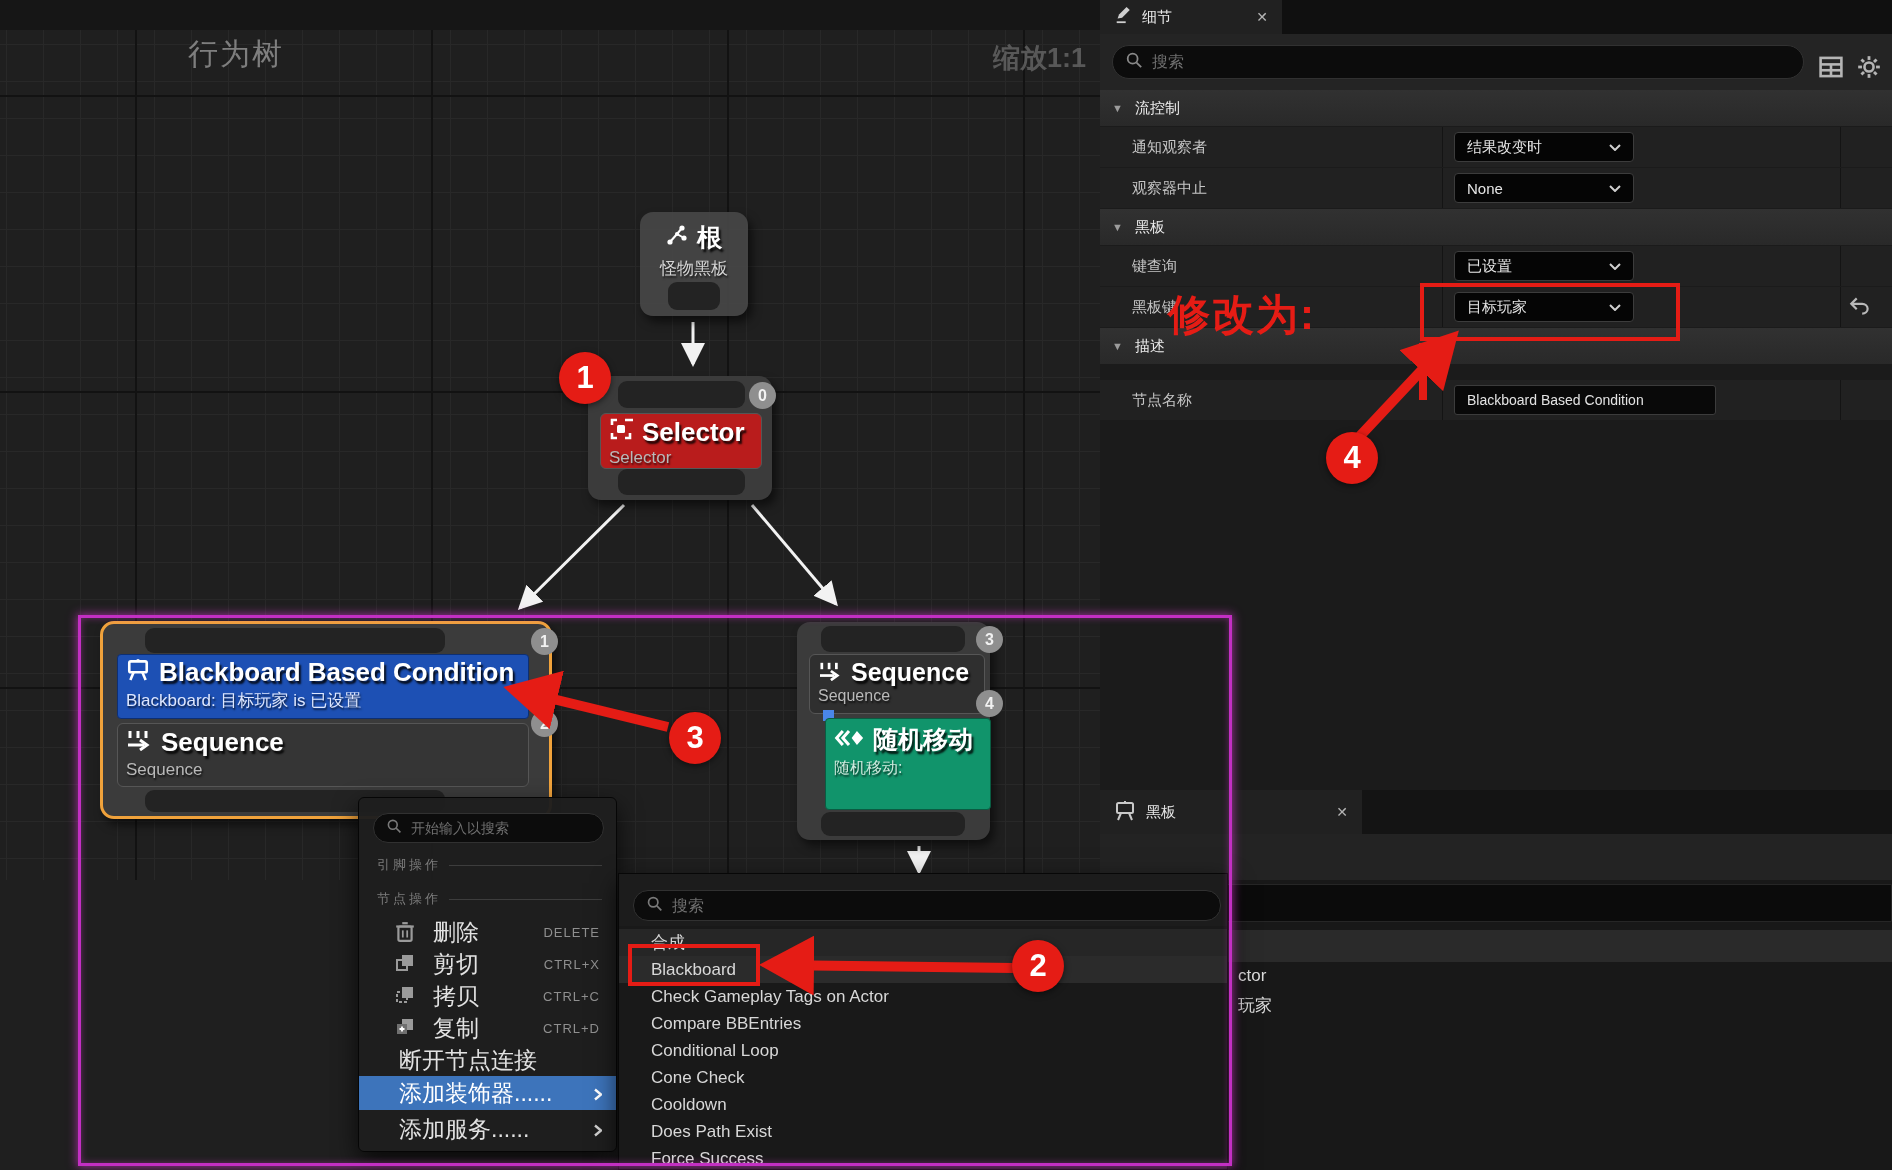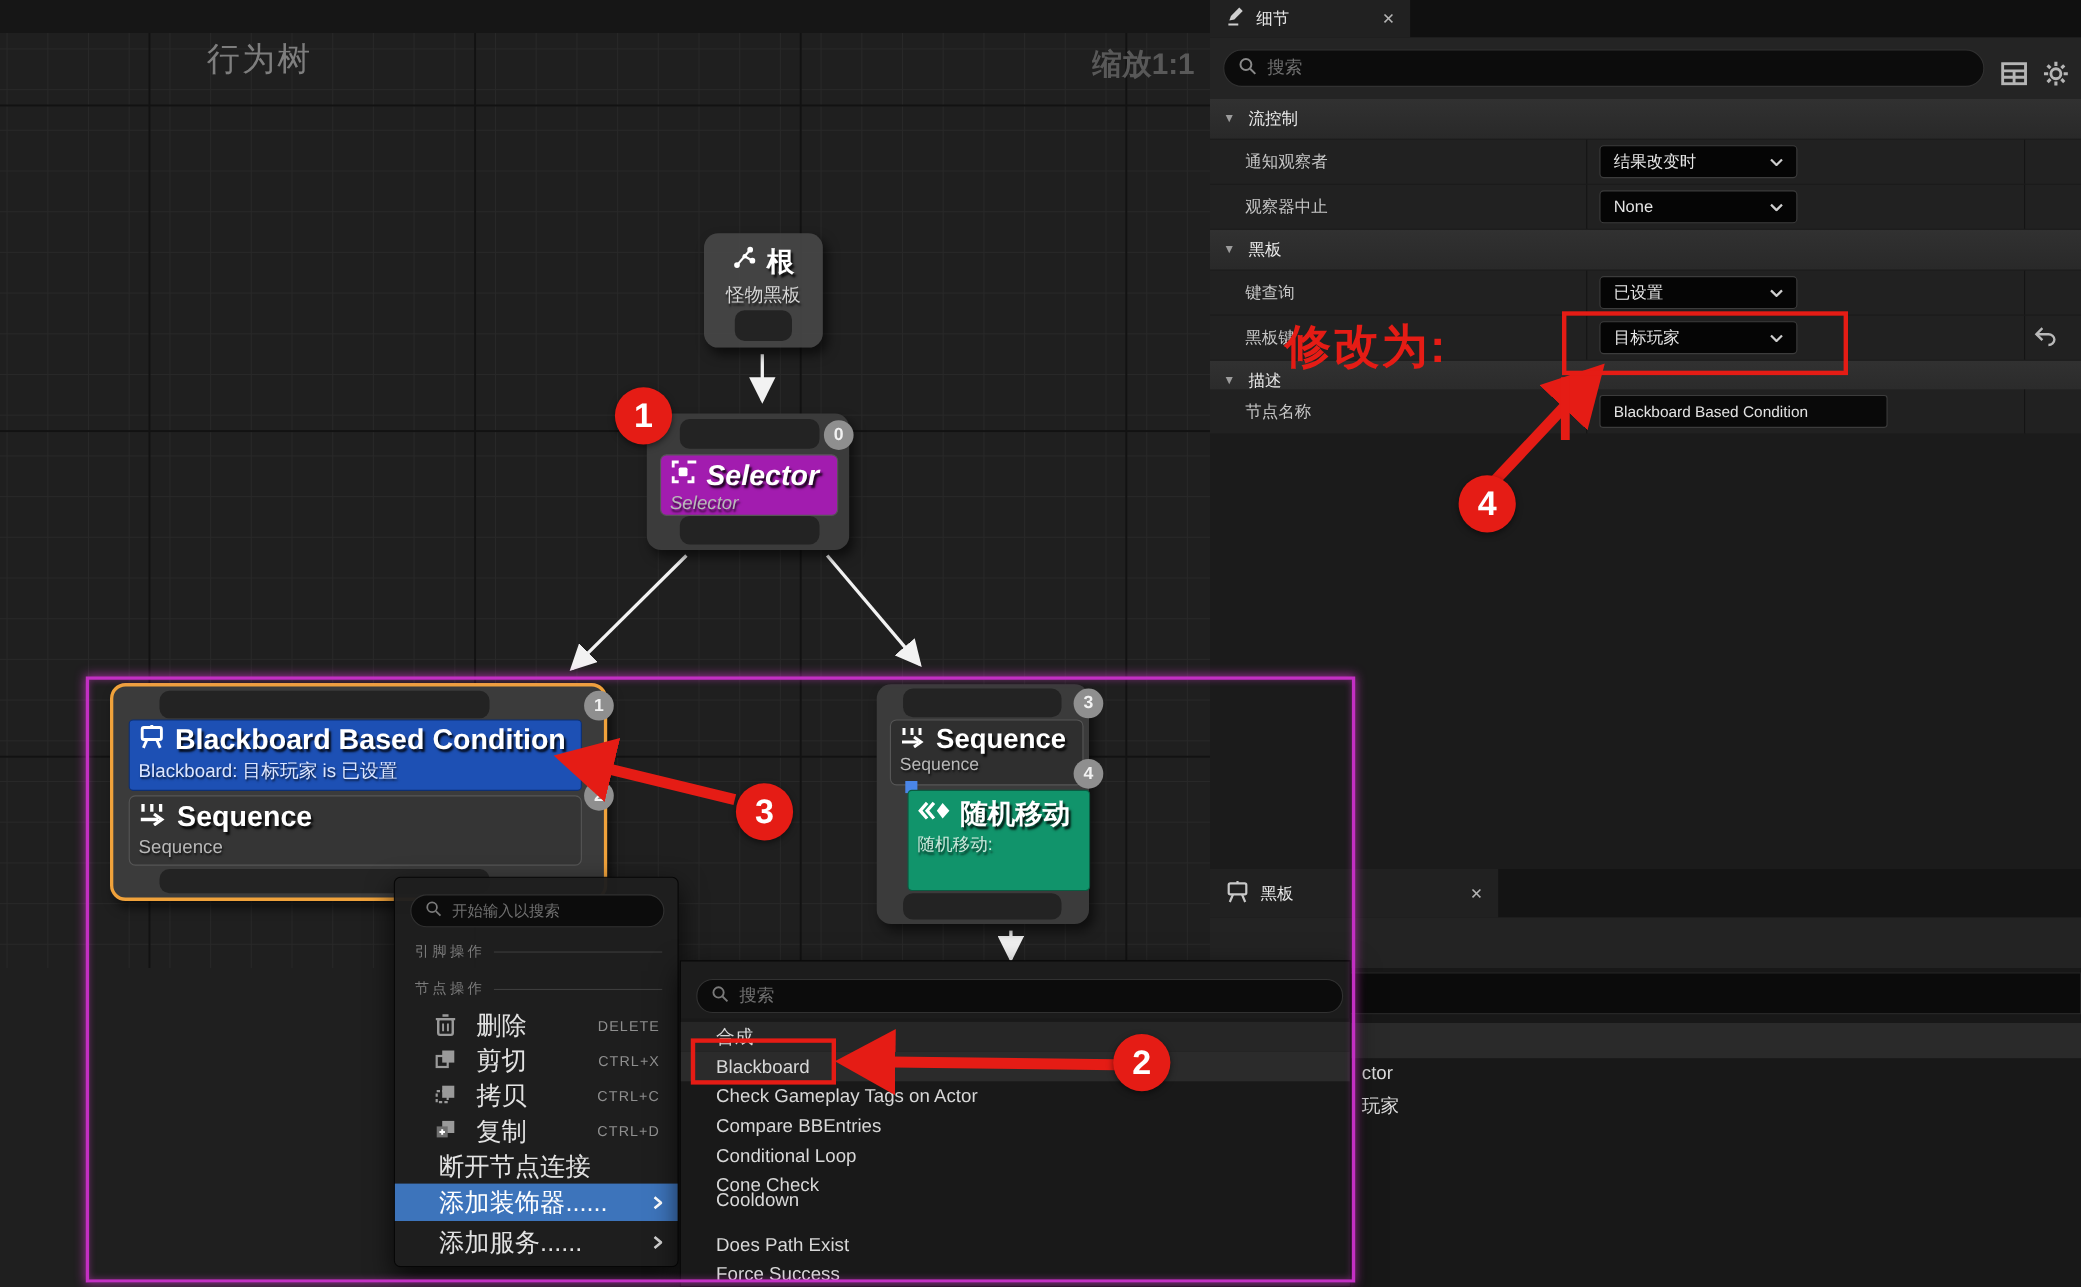--- a/index.html
+++ b/index.html
@@ -37,21 +37,21 @@
   
   #root-node { left:640px; top:212px; width:108px; height:104px; background:rgba(70,70,70,.92); }
   #root-node .node-title { font-size:25px; justify-content:center; margin-top:9px; }
   #root-node .node-sub { font-size:17px; text-align:center; margin-top:3px; color:#d6d6d6; }
   #root-node .pill { left:28px; bottom:6px; width:52px; height:28px; }
 
   
   #selector-node { left:588px; top:376px; width:184px; height:124px; }
   #selector-node .pill.top { left:30px; top:5px; width:127px; height:27px; }
   #selector-node .pill.bottom { left:30px; bottom:5px; width:127px; height:26px; }
-  #selector-node .inner-box { left:12px; top:37px; width:162px; height:56px; background:#a21caf;font-style:italic; }
+  #selector-node .inner-box { left:12px; top:37px; width:162px; height:56px; background:#b91c1c; }
   #selector-node .node-title { font-size:26px; }
   #selector-node .node-sub { font-size:17px; margin-top:0px; }
   #selector-node .badge { left:161px; top:6px; }
 
   
   #left-node { left:100px; top:621px; width:452px; height:198px; border:3px solid #f0a23b; border-radius:14px; }
   #left-node .pill.top { left:42px; top:4px; width:300px; height:25px; }
   #left-node .pill.bottom { left:42px; bottom:4px; width:300px; height:22px; }
   .decorator-box { position:absolute; left:14px; top:30px; width:412px; height:65px;
     background:#1d50b4; border:1px solid #0d2f73; border-radius:4px; padding:2px 8px; }
@@ -398,21 +398,21 @@
             <path d="M8 1L3 6l5 5" fill="none" stroke="#b9b9b9" stroke-width="2"></path>
             <path d="M3 6h10a5 4.5 0 010 9" fill="none" stroke="#b9b9b9" stroke-width="2"></path>
           </svg></span>
     </div>
 
     <div class="cat" style="top:328px">
       <span class="tri">▼</span>
       <span class="cat-label">描述</span>
     </div>
 
-    <div class="prow" style="top:354px">
+    <div class="prow" style="top:380px">
       <div class="plabel">节点名称</div>
       <div class="vdiv"></div>
         <div class="vdiv2"></div>
       <input class="textfield" value="Blackboard Based Condition" style="">
     </div>
   </div>
 
   <div id="bb-panel">
     <div class="tabbar">
       <div class="tab">
@@ -527,21 +527,21 @@
           </svg></span>
       <input placeholder="搜索" style="">
     </div>
     <div class="list">
       <div class="sub-item cat-row" style="top:3px">合成</div>
       <div class="sub-item hover-row" style="top:30px">Blackboard</div>
       <div class="sub-item" style="top:84px">Compare BBEntries</div>
       <div class="sub-item" style="top:57px">Check Gameplay Tags on Actor</div>
       <div class="sub-item" style="top:111px">Conditional Loop</div>
       <div class="sub-item" style="top:138px">Cone Check</div>
-      <div class="sub-item" style="top:151px">Cooldown</div>
+      <div class="sub-item" style="top:165px">Cooldown</div>
       <div class="sub-item" style="top:192px">Does Path Exist</div>
       <div class="sub-item" style="top:219px">Force Success</div>
     </div>
   </div>
 
   <div class="magenta-rect"></div>
 
   <svg class="overlay" width="1892" height="1170" style="z-index:30">
     <defs>
       <marker id="rh" markerWidth="6" markerHeight="6" refX="4.2" refY="3" orient="auto">

